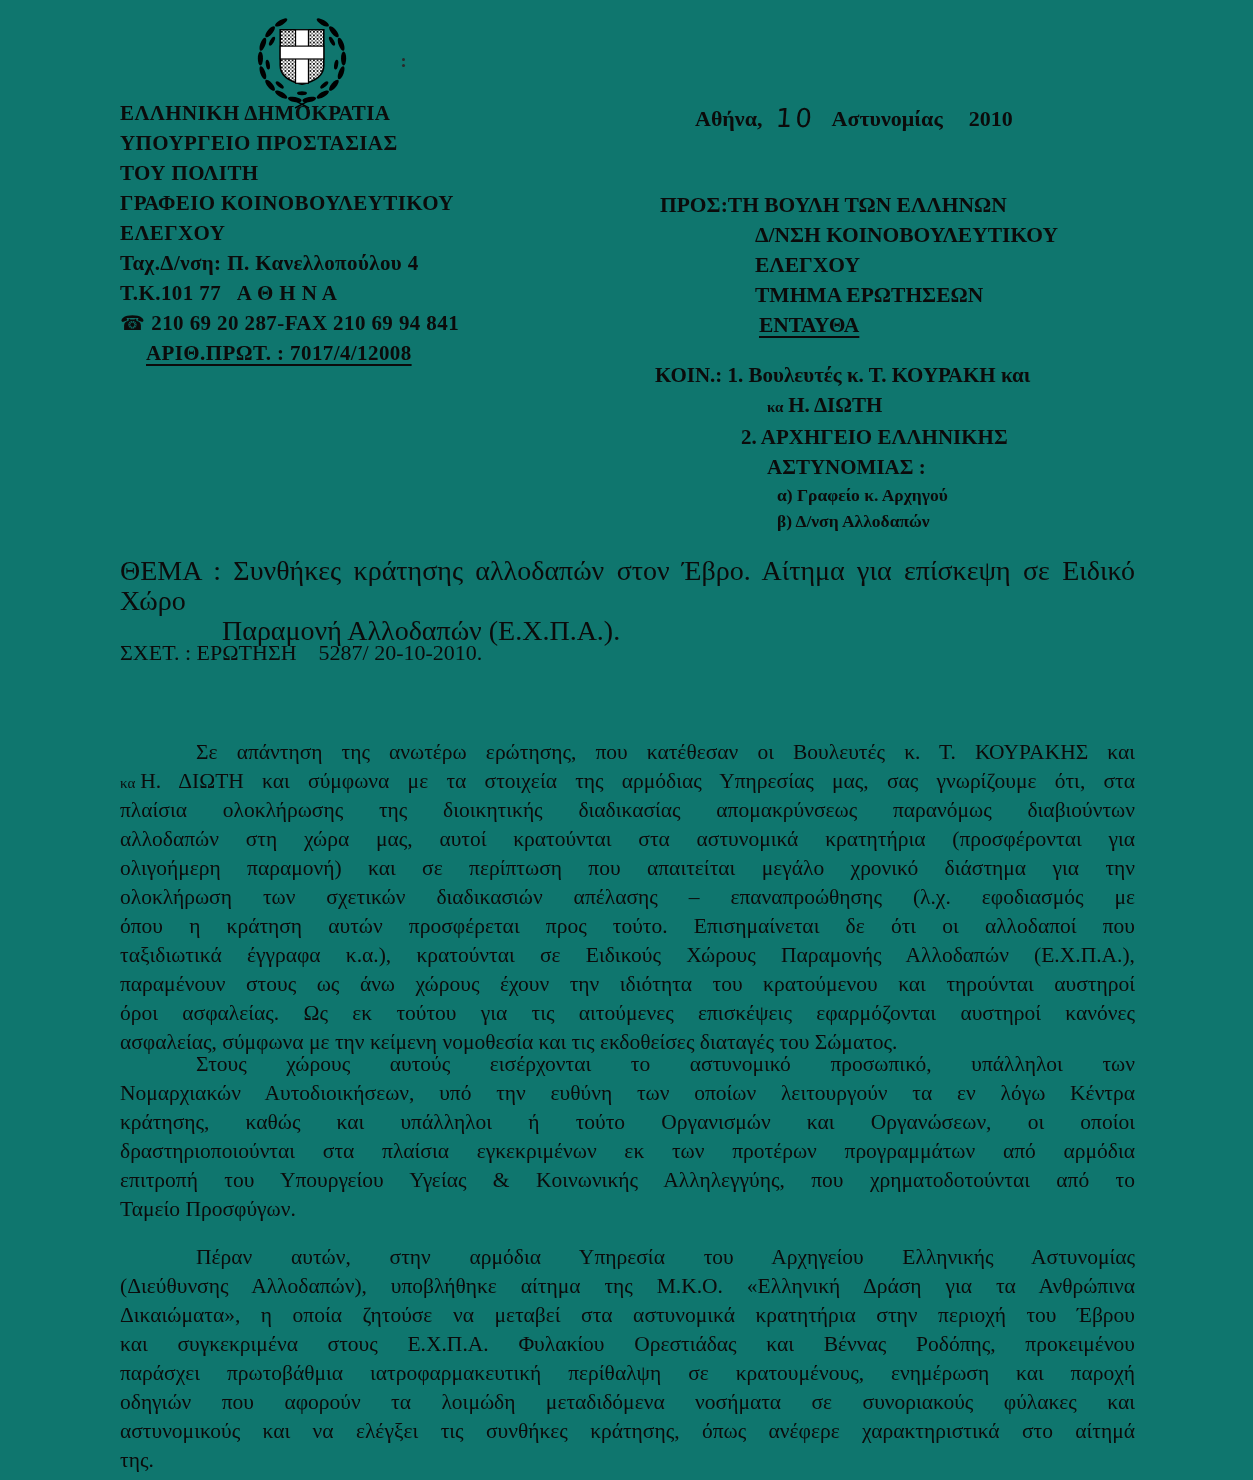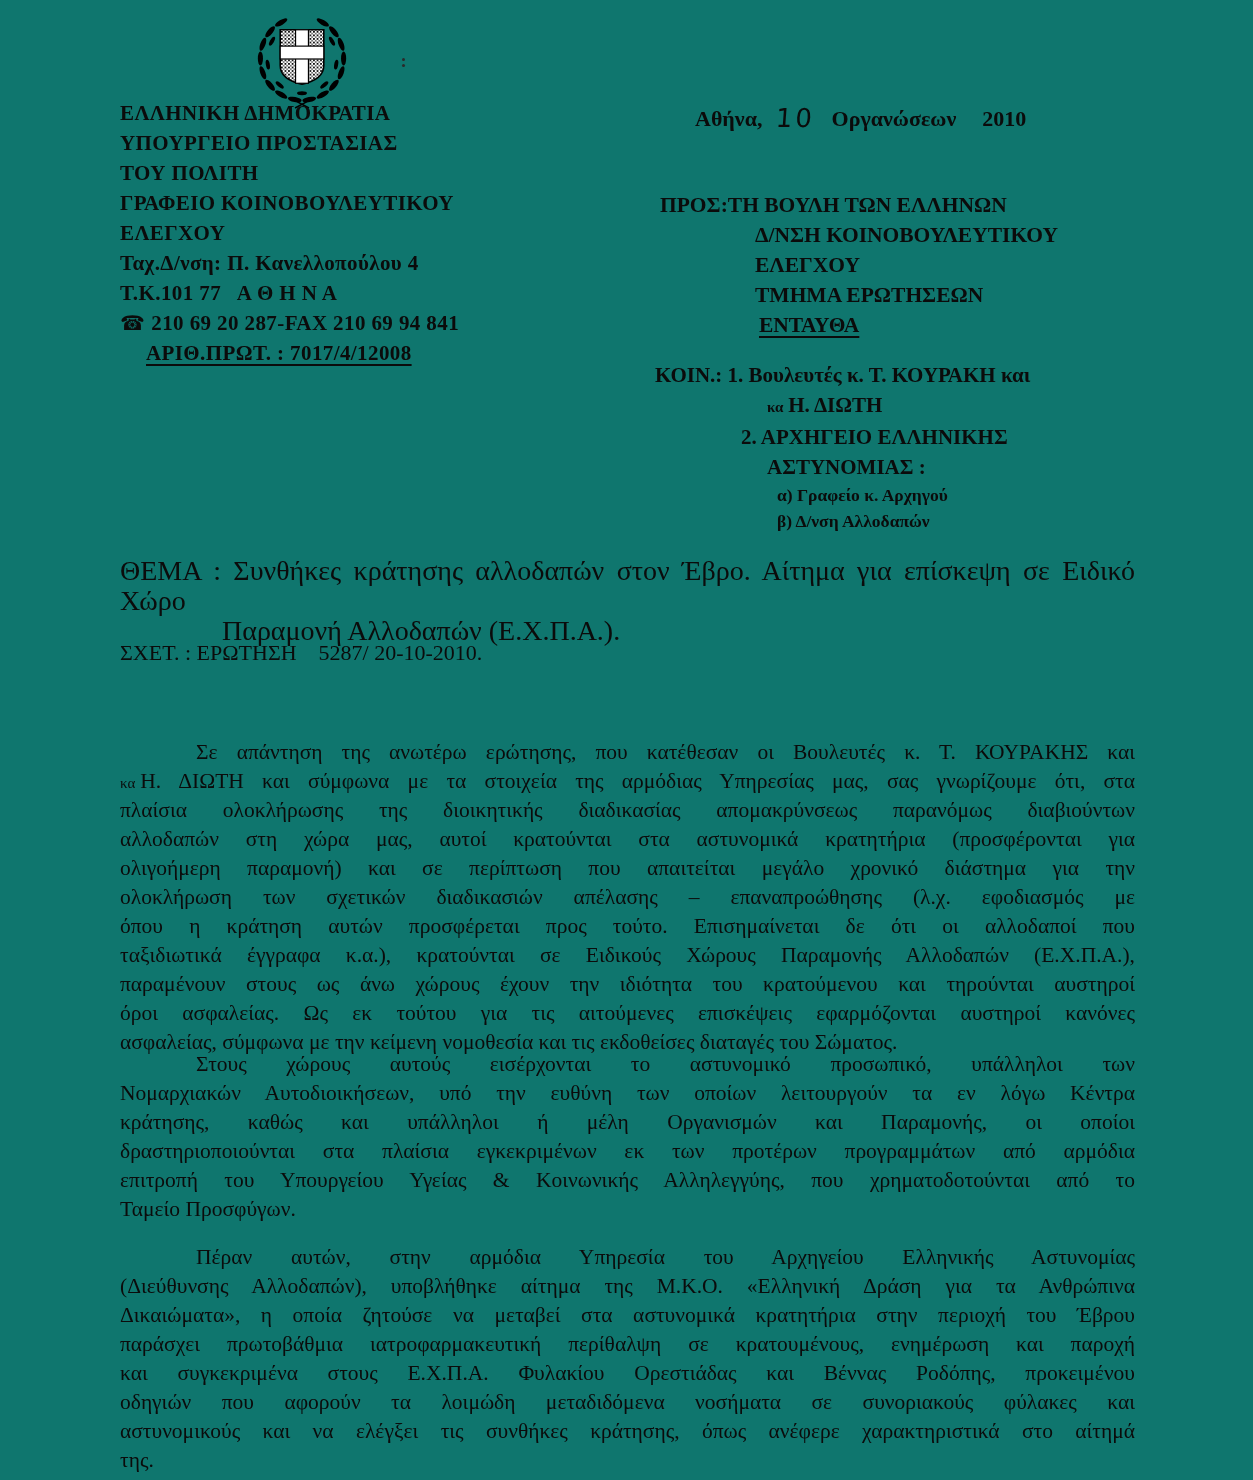--- a/index.html
+++ b/index.html
@@ -104,21 +104,21 @@
     <div class="line">ΤΟΥ ΠΟΛΙΤΗ</div>
     <div class="line">ΓΡΑΦΕΙΟ ΚΟΙΝΟΒΟΥΛΕΥΤΙΚΟΥ</div>
     <div class="line">ΕΛΕΓΧΟΥ</div>
     <div class="line">Ταχ.Δ/νση: Π. Κανελλοπούλου 4</div>
     <div class="line">Τ.Κ.101 77   Α Θ Η Ν Α</div>
     <div class="line"><span class="phone-icon">☎</span><span>210 69 20 287-FAX 210 69 94 841</span></div>
     <div class="line"><span class="protocol">ΑΡΙΘ.ΠΡΩΤ. : 7017/4/12008</span></div>
   </div>
 
   <div class="dateline">
-    <span>Αθήνα,</span><span class="hand-day">10</span><span>Οργανώσεων</span><span class="year-gap">2010</span>
+    <span>Αθήνα,</span><span class="hand-day">10</span><span>Αστυνομίας</span><span class="year-gap">2010</span>
   </div>
 
   <div class="pros">
     <div>ΠΡΟΣ:ΤΗ ΒΟΥΛΗ ΤΩΝ ΕΛΛΗΝΩΝ</div>
     <div class="sub">Δ/ΝΣΗ ΚΟΙΝΟΒΟΥΛΕΥΤΙΚΟΥ</div>
     <div class="sub">ΕΛΕΓΧΟΥ</div>
     <div class="sub">ΤΜΗΜΑ ΕΡΩΤΗΣΕΩΝ</div>
     <div class="entautha"><span>ΕΝΤΑΥΘΑ</span></div>
   </div>
 
@@ -148,30 +148,30 @@
     <div class="jline">όπου η κράτηση αυτών προσφέρεται προς τούτο. Επισημαίνεται δε ότι οι αλλοδαποί που</div>
     <div class="jline">ταξιδιωτικά έγγραφα κ.α.), κρατούνται σε Ειδικούς Χώρους Παραμονής Αλλοδαπών (Ε.Χ.Π.Α.),</div>
     <div class="jline">παραμένουν στους ως άνω χώρους έχουν την ιδιότητα του κρατούμενου και τηρούνται αυστηροί</div>
     <div class="jline">όροι ασφαλείας. Ως εκ τούτου για τις αιτούμενες επισκέψεις εφαρμόζονται αυστηροί κανόνες</div>
     <div class="jline last">ασφαλείας, σύμφωνα με την κείμενη νομοθεσία και τις εκδοθείσες διαταγές του Σώματος.</div>
   </div>
 
   <div class="par par2">
     <div class="jline first">Στους χώρους αυτούς εισέρχονται το αστυνομικό προσωπικό, υπάλληλοι των</div>
     <div class="jline">Νομαρχιακών Αυτοδιοικήσεων, υπό την ευθύνη των οποίων λειτουργούν τα εν λόγω Κέντρα</div>
-    <div class="jline">κράτησης, καθώς και υπάλληλοι ή μέλη Οργανισμών και Παραμονής, οι οποίοι</div>
+    <div class="jline">κράτησης, καθώς και υπάλληλοι ή τούτο Οργανισμών και Οργανώσεων, οι οποίοι</div>
     <div class="jline">δραστηριοποιούνται στα πλαίσια εγκεκριμένων εκ των προτέρων προγραμμάτων από αρμόδια</div>
     <div class="jline">επιτροπή του Υπουργείου Υγείας &amp; Κοινωνικής Αλληλεγγύης, που χρηματοδοτούνται από  το</div>
     <div class="jline last">Ταμείο Προσφύγων.</div>
   </div>
 
   <div class="par par3">
     <div class="jline first">Πέραν αυτών, στην αρμόδια Υπηρεσία του Αρχηγείου Ελληνικής Αστυνομίας</div>
     <div class="jline">(Διεύθυνσης Αλλοδαπών), υποβλήθηκε αίτημα της Μ.Κ.Ο. «Ελληνική Δράση για τα Ανθρώπινα</div>
     <div class="jline">Δικαιώματα», η οποία ζητούσε να μεταβεί στα αστυνομικά κρατητήρια στην περιοχή του Έβρου</div>
+    <div class="jline">και συγκεκριμένα στους  Ε.Χ.Π.Α. Φυλακίου Ορεστιάδας και Βέννας Ροδόπης, προκειμένου</div>
     <div class="jline">παράσχει πρωτοβάθμια ιατροφαρμακευτική περίθαλψη σε κρατουμένους, ενημέρωση και  παροχή</div>
-    <div class="jline">και συγκεκριμένα στους  Ε.Χ.Π.Α. Φυλακίου Ορεστιάδας και Βέννας Ροδόπης, προκειμένου</div>
     <div class="jline">οδηγιών που αφορούν τα λοιμώδη μεταδιδόμενα νοσήματα σε συνοριακούς φύλακες και</div>
     <div class="jline">αστυνομικούς και να ελέγξει τις συνθήκες κράτησης, όπως ανέφερε χαρακτηριστικά στο αίτημά</div>
     <div class="jline last">της.</div>
   </div>
 
 </div>
 
 </body></html>

